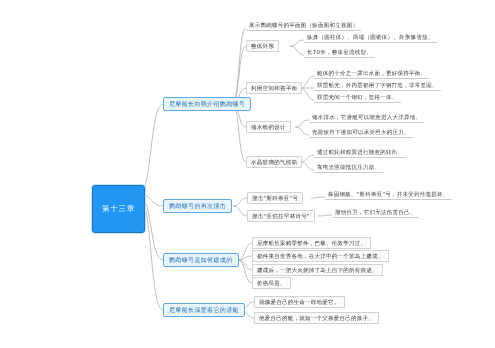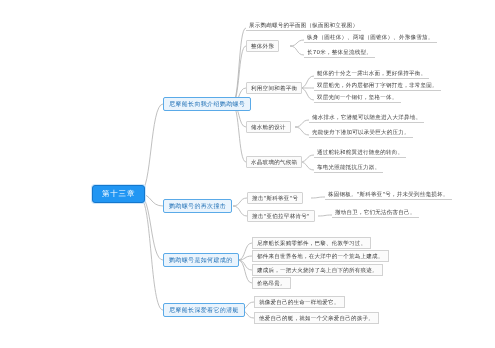--- a/index.html
+++ b/index.html
@@ -24,21 +24,21 @@
     white-space: nowrap;
     line-height: 1.1;
   }
   
   .root {
     background: #2196f3;
     border: 1px solid #1477cc;
     border-radius: 3px;
     color: #ffffff;
     font-size: 7.5px;
-    padding: 4px 9px;
+    padding: 19px 9px;
     letter-spacing: 0.8px;
     box-shadow: 0 0 0 1px #cfe6fa;
   }
   
   .branch {
     background: #eaf4fd;
     border: 1px solid #5aaae8;
     border-radius: 2px;
     color: #1f6fb5;
     font-size: 6px;

